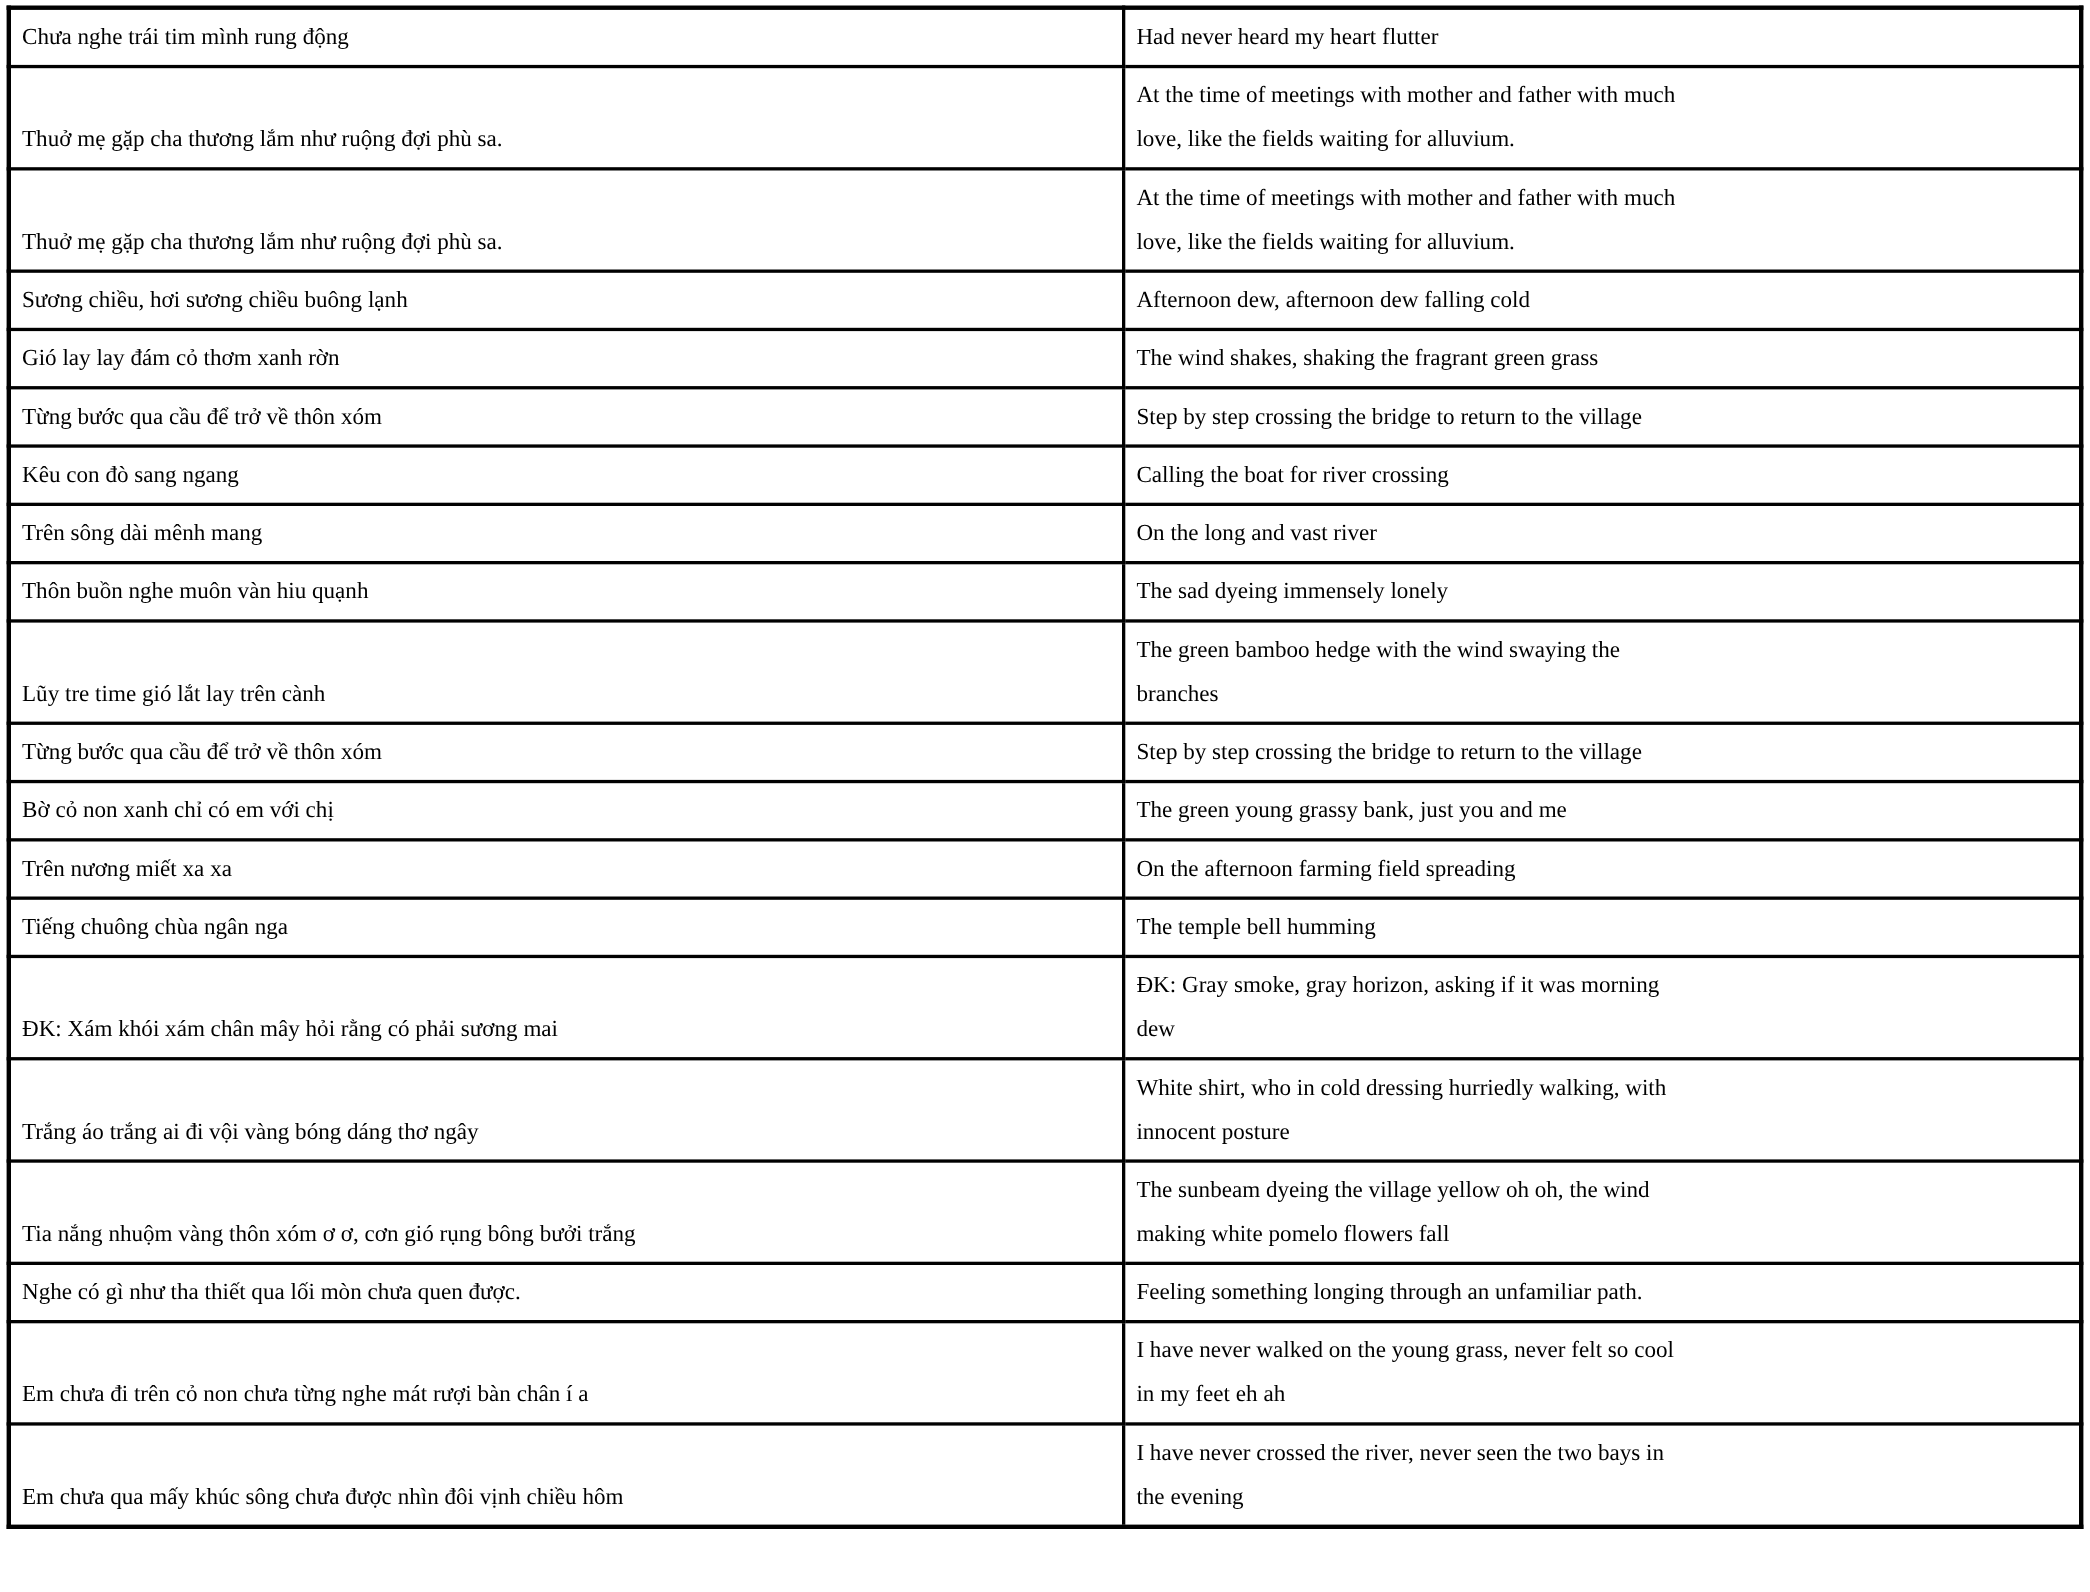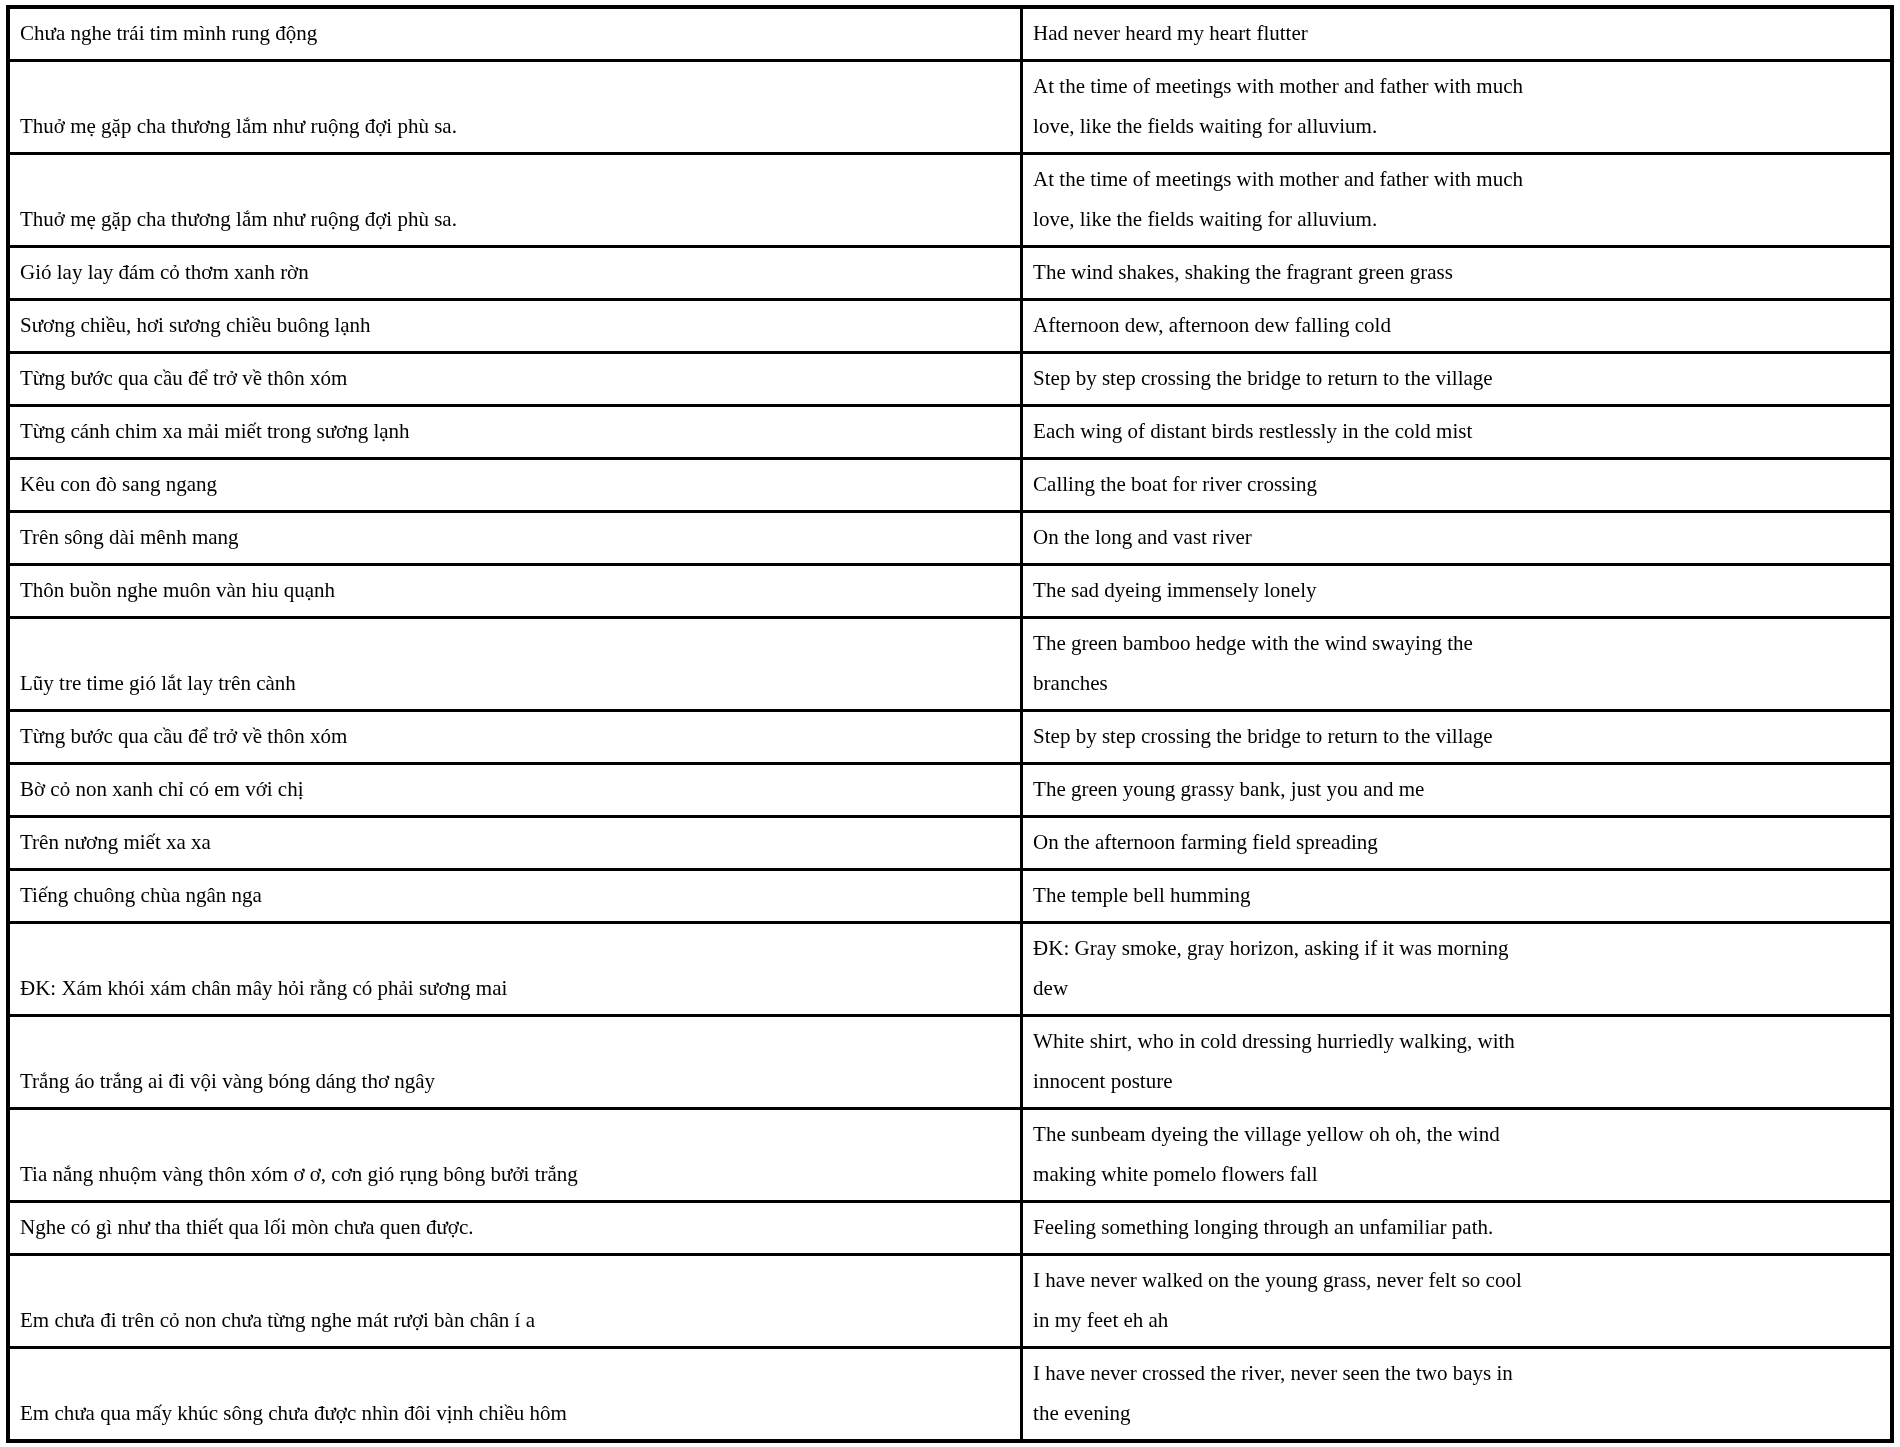--- a/index.html
+++ b/index.html
@@ -51,34 +51,30 @@
         <td>Thuở mẹ gặp  cha thương lắm như ruộng đợi phù sa.</td>
         <td>At the time of meetings with mother and father with much
 love, like the fields waiting for alluvium.</td>
       </tr>
       <tr>
         <td>Thuở mẹ gặp  cha thương lắm như ruộng đợi phù sa.</td>
         <td>At the time of meetings with mother and father with much
 love, like the fields waiting for alluvium.</td>
       </tr>
       <tr>
+        <td>Sương chiều, hơi sương chiều buông lạnh</td>
+        <td>Afternoon dew, afternoon dew falling cold</td>
+      </tr>
+      <tr>
         <td>Gió lay lay đám cỏ thơm xanh rờn</td>
         <td>The wind shakes, shaking the fragrant green grass</td>
       </tr>
       <tr>
-        <td>Sương chiều, hơi sương chiều buông lạnh</td>
-        <td>Afternoon dew, afternoon dew falling cold</td>
-      </tr>
-      <tr>
         <td>Từng bước qua cầu để trở về thôn xóm</td>
         <td>Step by step crossing the bridge to return to the village</td>
-      </tr>
-      <tr>
-        <td>Từng cánh chim xa mải miết trong sương lạnh</td>
-        <td>Each wing of distant birds restlessly in the cold mist</td>
       </tr>
       <tr>
         <td>Kêu con đò sang ngang</td>
         <td>Calling the boat for river crossing</td>
       </tr>
       <tr>
         <td>Trên sông dài mênh mang</td>
         <td>On the long and vast river</td>
       </tr>
       <tr>

